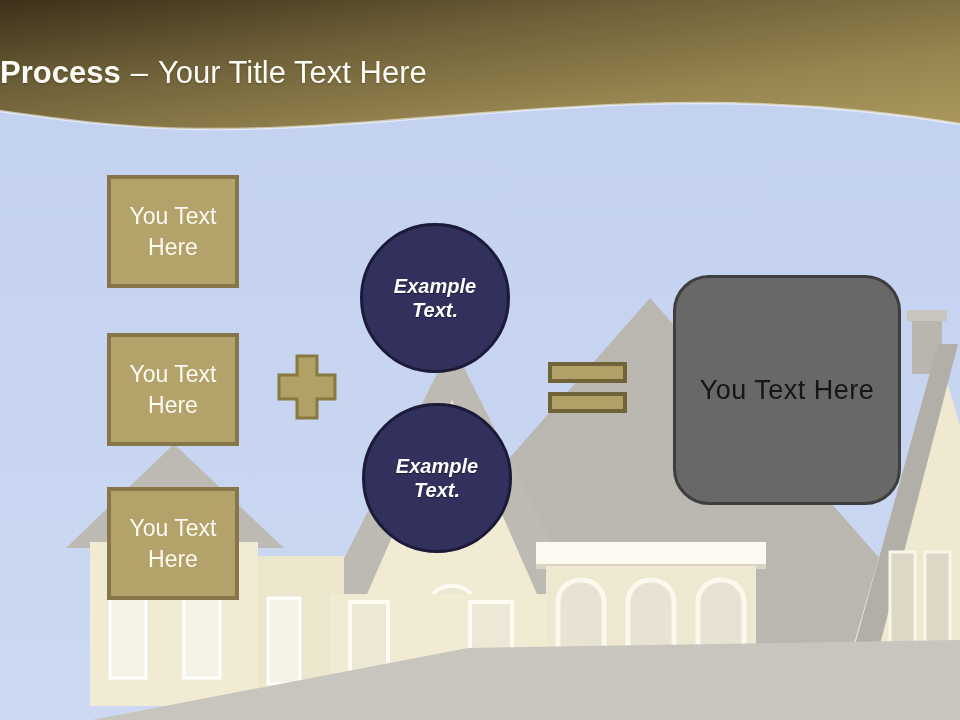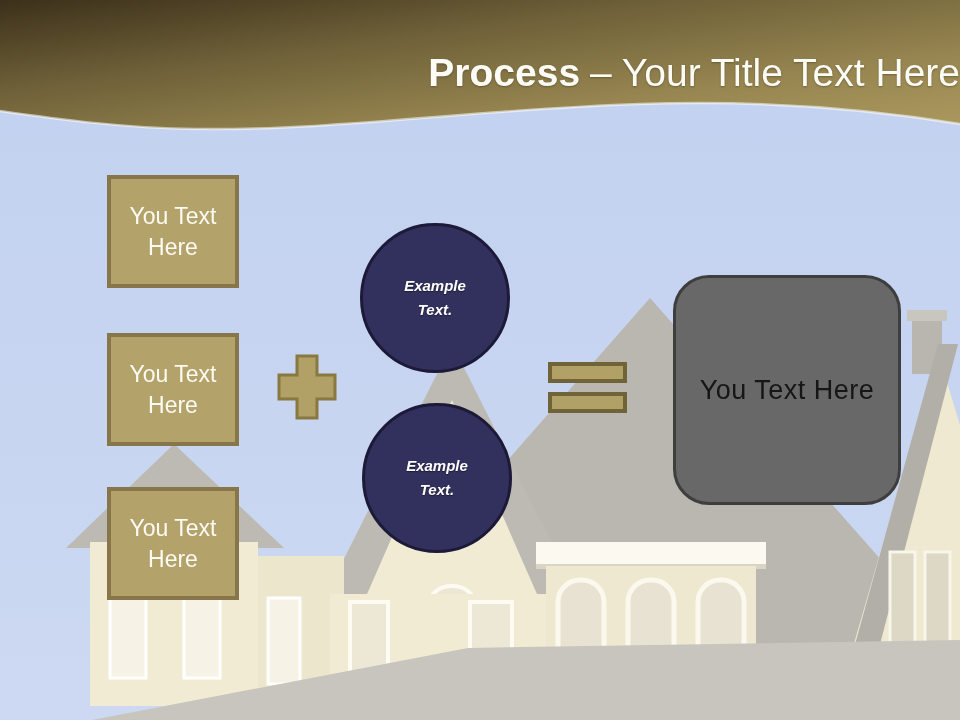--- a/index.html
+++ b/index.html
@@ -6,21 +6,21 @@
   .stage{
     position:relative;width:960px;height:720px;overflow:hidden;
     background:linear-gradient(180deg,#c2d1f0 0%,#c7d5f1 55%,#cdd9f2 100%);
     font-family:"Liberation Sans",sans-serif;
   }
   .stage svg{display:block;}
   .house-svg{position:absolute;left:0;top:0;width:960px;height:720px;}
   .band-svg{position:absolute;left:0;top:0;width:960px;height:145px;}
   .title{
     position:absolute;left:0;top:50px;width:960px;height:46px;line-height:46px;
-    text-align:right;color:#fcfcf7;font-size:39px;font-weight:400;
+    text-align:left;color:#fcfcf7;font-size:31px;font-weight:400;
     text-shadow:0 1px 2px rgba(40,30,5,.35);
   }
   .title-bold{font-weight:700;}
   .title-sep{margin:0 10px;}
   .gold-box{
     position:absolute;left:107px;width:132px;height:113px;box-sizing:border-box;
     background:#b3a269;border:4px solid #87764a;
     display:flex;align-items:center;justify-content:center;text-align:center;
     color:#fbfaf3;font-size:23px;line-height:31px;
   }
@@ -32,21 +32,21 @@
   .equals-wrap{position:absolute;left:548px;top:362px;width:79px;}
   .equals-bar{
     box-sizing:border-box;width:79px;height:21px;background:#b2a166;
     border:4px solid #6f6337;
   }
   .equals-bar + .equals-bar{margin-top:9px;}
   .navy-circle{
     position:absolute;width:150px;height:150px;border-radius:50%;box-sizing:border-box;
     background:#32305c;border:3px solid #1c1a38;
     display:flex;align-items:center;justify-content:center;text-align:center;
-    color:#ffffff;font-size:15px;font-weight:700;font-style:italic;line-height:24px;
+    color:#ffffff;font-size:20px;font-weight:700;font-style:italic;line-height:24px;
     text-shadow:0 1px 1px rgba(0,0,0,.45);
   }
   .navy-circle .inner{width:88px;}
   .navy-circle.c1{left:360px;top:223px;}
   .navy-circle.c2{left:362px;top:403px;}
   .result-box{
     position:absolute;left:673px;top:275px;width:228px;height:230px;box-sizing:border-box;
     background:#686868;border:3px solid #3e3e3e;border-radius:36px;
     display:flex;align-items:center;justify-content:center;text-align:center;
     color:#161616;font-size:27px;letter-spacing:.5px;

